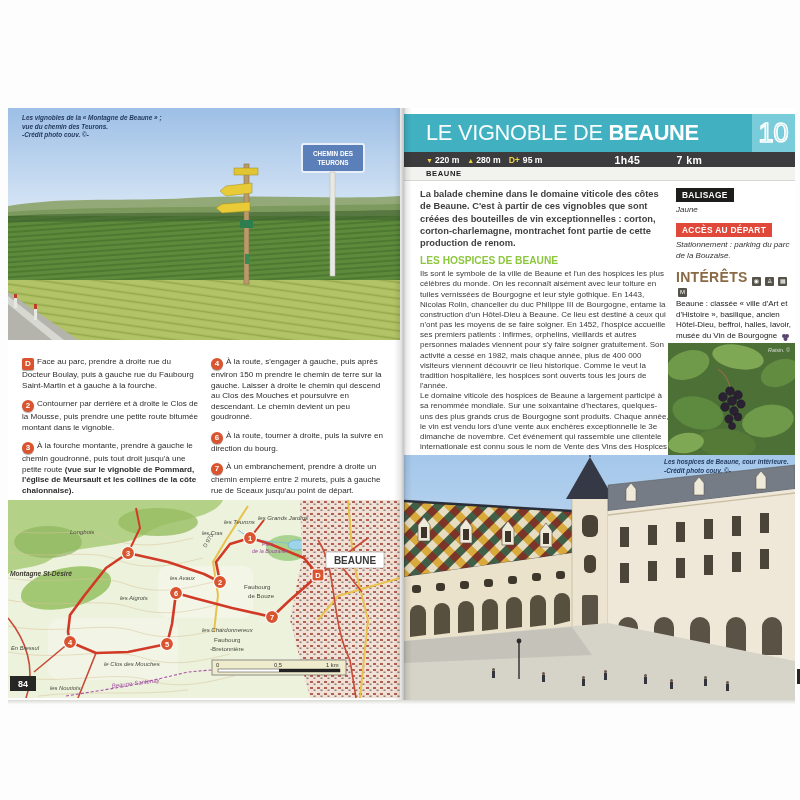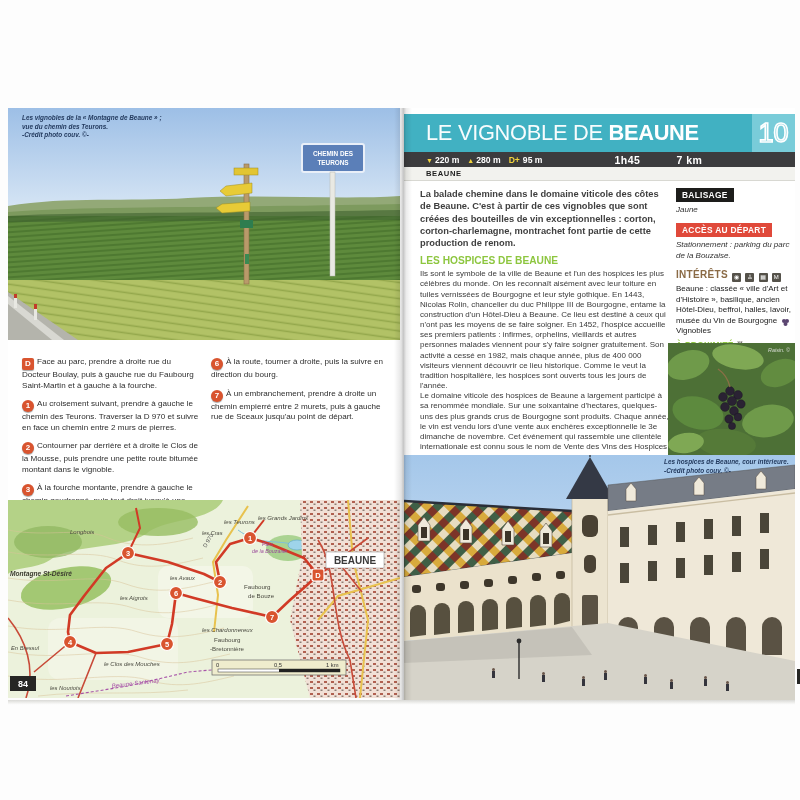--- a/index.html
+++ b/index.html
@@ -59,21 +59,21 @@
   #rp-main{left:16px;top:80px;width:250px;height:266px;overflow:hidden;}
   #rp-intro{font-size:9.3px;line-height:1.32;font-weight:bold;color:#3f3f3f;margin:0 0 6px 0;}
   #rp-section-title{font-size:10.2px;font-weight:bold;color:#8dc63f;margin:0 0 3px 0;}
   .rp-body{font-size:8px;line-height:1.27;color:#3a3a3a;margin:0;}
 
   #rp-sidebar{left:272px;top:80px;width:119px;height:160px;font-size:8px;color:#222;}
   .sb-box{display:inline-block;color:#fff;font-weight:bold;font-size:8.4px;padding:2px 6px;letter-spacing:.3px;}
   .sb-box.black{background:#1d1d1b;}
   .sb-box.red{background:#e0493a;}
   .sb-italic{font-style:italic;color:#333;margin:3px 0 8px 0;line-height:1.3;}
-  .sb-label-brown{color:#8a6a45;font-weight:bold;font-size:10px;letter-spacing:.3px;}
+  .sb-label-brown{color:#8a6a45;font-weight:bold;font-size:14px;letter-spacing:.3px;}
   .sb-label-green{color:#8dc63f;font-weight:bold;font-size:8.4px;letter-spacing:.3px;}
   .sb-text{line-height:1.32;margin-top:2px;}
   .mini-icon{display:inline-block;width:9px;height:9px;background:#55524a;color:#fff;font-size:6px;
     text-align:center;line-height:9px;border-radius:1px;margin-left:2px;vertical-align:-1px;}
   .castle-glyph{color:#4a463e;font-size:9px;margin-right:2px;}
   .grape-dot{display:inline-block;width:4px;height:4px;border-radius:50%;background:#5a4470;
     box-shadow:3px 0 0 #5a4470,1.5px 3px 0 #5a4470;margin:0 6px 0 2px;vertical-align:0px;}
 
   #grape-photo{left:264px;top:235px;width:127px;height:112px;overflow:hidden;}
   #grape-caption{position:absolute;right:5px;top:4px;font-size:5.4px;font-style:italic;
@@ -140,25 +140,25 @@
       <div id="left-photo-caption" class="abs caption">
         <div>Les vignobles de la « Montagne de Beaune » ;</div>
         <div>vue du chemin des Teurons.</div>
         <div>-Crédit photo couv. ©-</div>
       </div>
     </div>
 
     <div id="directions" class="abs">
       <div class="dir-col">
         <p class="dir-item"><span class="dir-marker square">D</span><span>Face au parc, prendre à droite rue du Docteur Boulay, puis à gauche rue du Faubourg Saint-Martin et à gauche à la fourche.</span></p>
-        <p class="dir-item"><span class="dir-marker">1</span><span>Au croisement suivant, prendre à gauche le chemin des Teurons. Traverser la D 970 et suivre en face un chemin entre 2 murs de pierres.</span></p>
         <p class="dir-item"><span class="dir-marker">2</span><span>Contourner par derrière et à droite le Clos de la Mousse, puis prendre une petite route bitumée montant dans le vignoble.</span></p>
         <p class="dir-item"><span class="dir-marker">3</span><span>À la fourche montante, prendre à gauche le chemin goudronné, puis tout droit jusqu'à une petite route </span><span class="dir-bold">(vue sur le vignoble de Pommard, l'église de Meursault et les collines de la côte chalonnaise).</span></p>
       </div>
       <div class="dir-col">
+        <p class="dir-item"><span class="dir-marker">4</span><span>À la route, s'engager à gauche, puis après environ 150 m prendre le chemin de terre sur la gauche. Laisser à droite le chemin qui descend au Clos des Mouches et poursuivre en descendant. Le chemin devient un peu goudronné.</span></p>
         <p class="dir-item"><span class="dir-marker">6</span><span>À la route, tourner à droite, puis la suivre en direction du bourg.</span></p>
         <p class="dir-item"><span class="dir-marker">7</span><span>À un embranchement, prendre à droite un chemin empierré entre 2 murets, puis à gauche rue de Sceaux jusqu'au point de départ.</span></p>
       </div>
     </div>
 
     <div id="map-wrap" class="abs">
       <svg width="392" height="198" viewBox="0 0 392 198">
         <defs>
           <pattern id="town" width="7" height="6" patternUnits="userSpaceOnUse">
             <rect width="7" height="6" fill="#f1e0d6"></rect>

